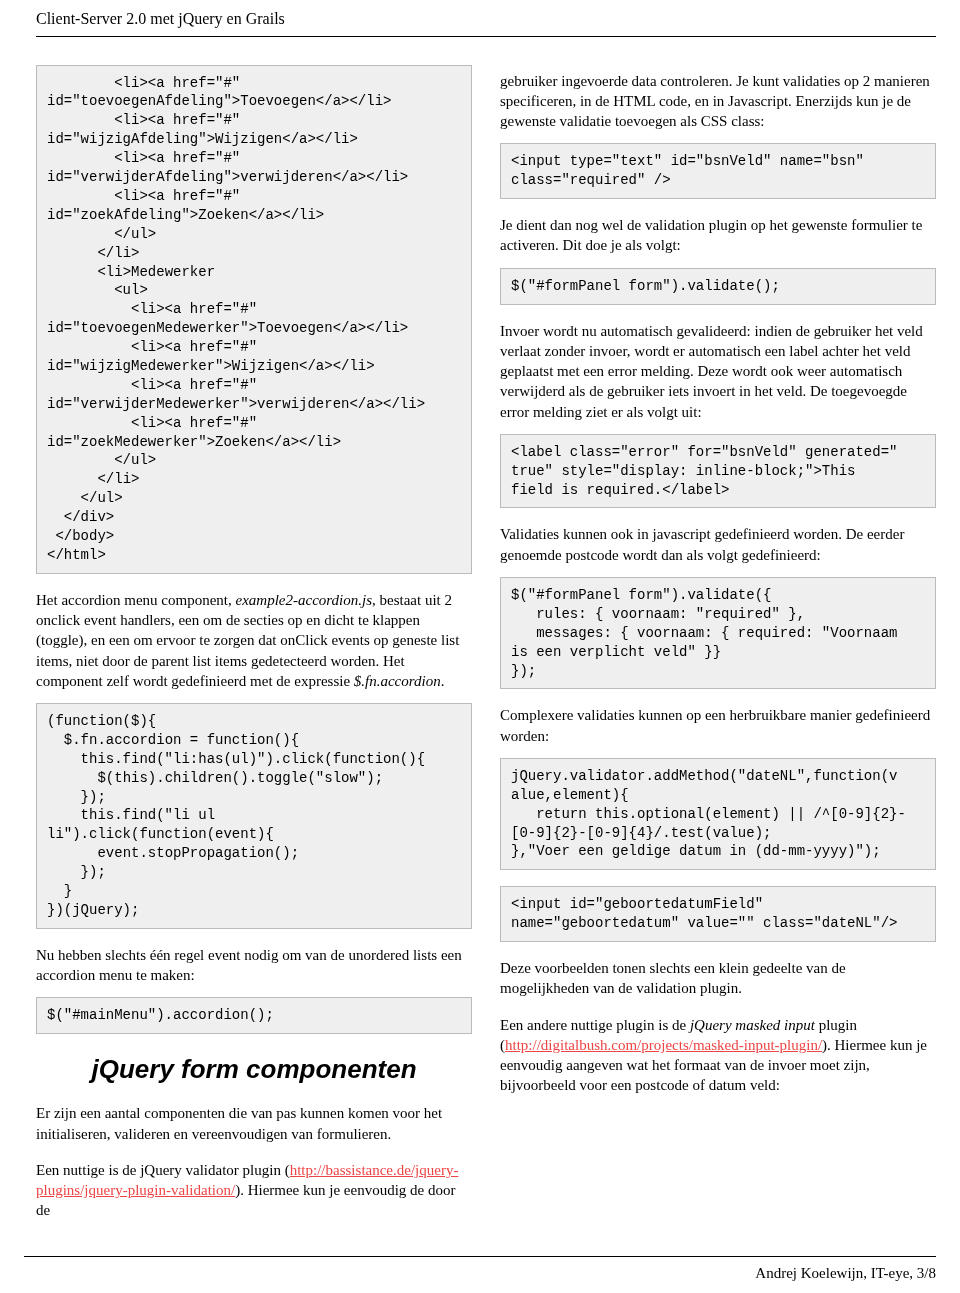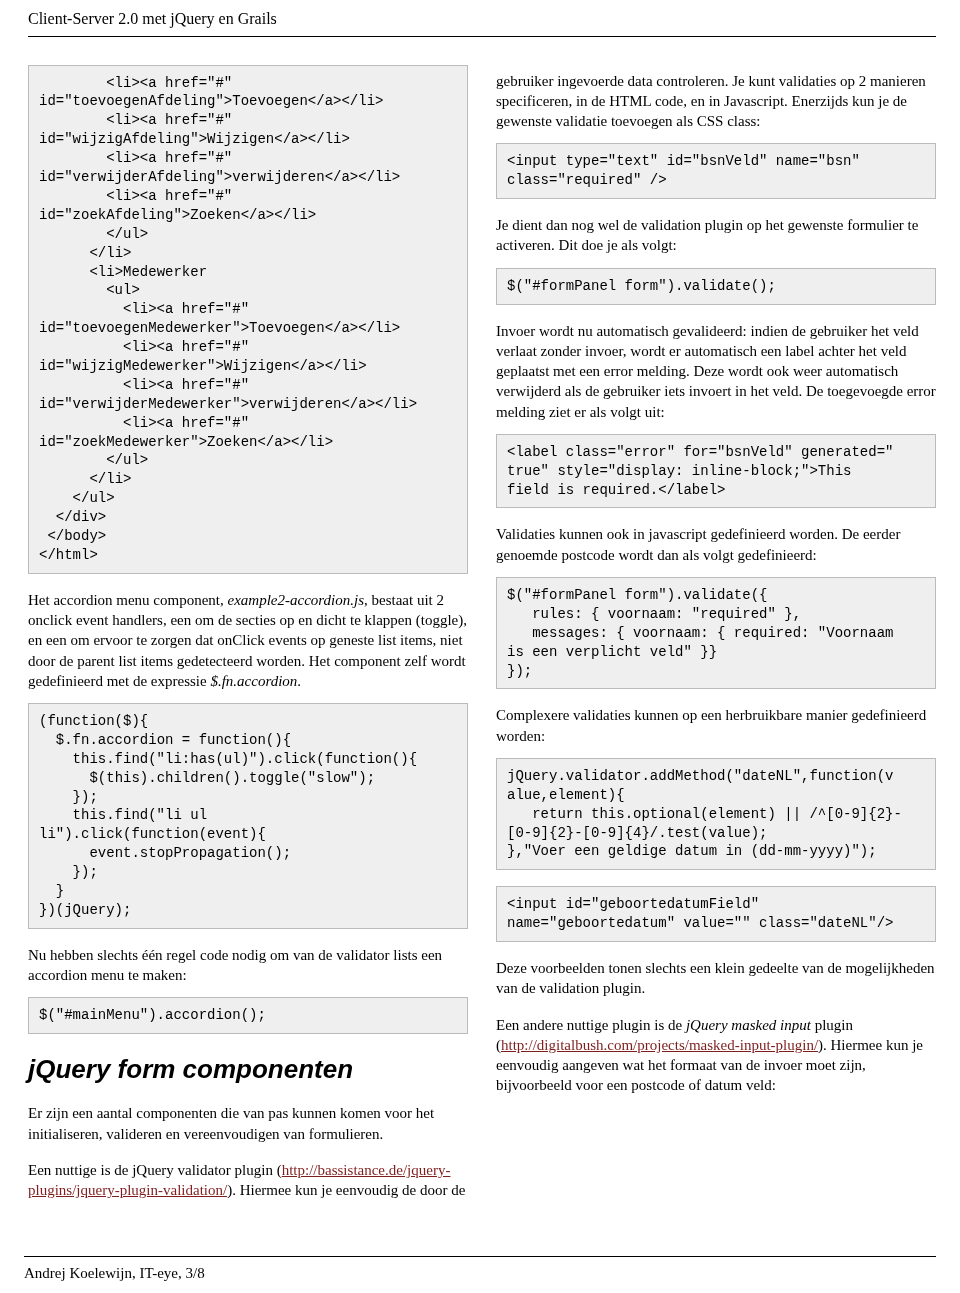--- a/index.html
+++ b/index.html
@@ -9,21 +9,21 @@
     font-family: Georgia, 'Times New Roman', serif;
     font-size: 15px;
     line-height: 1.35;
     color: #000;
     background: #fff;
   }
   .page {
     width: 960px;
     min-height: 1293px;
     box-sizing: border-box;
-    padding: 8px 24px 40px 28px;
+    padding: 8px 24px 40px 36px;
     position: relative;
   }
   .header-title {
     font-size: 16px;
     margin: 0 0 6px 0;
     color: #000;
   }
   .rule {
     border: 0;
     border-top: 1px solid #000;
@@ -50,40 +50,42 @@
     margin: 10px 0 16px 0;
     color: #000;
   }
   p.body-text {
     margin: 16px 0 12px 0;
   }
   em.italic {
     font-style: italic;
   }
   a.link {
-    color: #7f1d1d;
+    color: #ef4444;
     text-decoration: underline;
   }
   h2.section {
     font-family: Arial, Helvetica, sans-serif;
     font-style: italic;
     font-weight: bold;
     font-size: 26px;
     margin: 18px 0 14px 0;
+    text-align: center;
   }
   .footer {
     position: absolute;
     bottom: 10px;
     left: 24px;
     right: 24px;
   }
   .footer .rule {
     margin-bottom: 6px;
   }
   .footer-text {
+    text-align: right;
     font-size: 15px;
   }
 </style>
 </head>
 <body>
 
 <div class="page">
 
   <div class="header-title">Client-Server 2.0 met jQuery en Grails</div>
   <hr class="rule">
@@ -128,21 +130,21 @@
     this.find("li:has(ul)").click(function(){
       $(this).children().toggle("slow");
     });
     this.find("li ul
 li").click(function(event){
       event.stopPropagation();
     });
   }
 })(jQuery);</pre>
 
-      <p class="body-text">Nu hebben slechts één regel code nodig om van de validator lists een accordion menu te maken:</p>
+      <p class="body-text">Nu hebben slechts één regel event nodig om van de unordered lists een accordion menu te maken:</p>
 
       <pre class="code">$("#mainMenu").accordion();</pre>
 
       <h2 class="section">jQuery form componenten</h2>
 
       <p class="body-text">Er zijn een aantal componenten die van pas kunnen komen voor het initialiseren, valideren en vereenvoudigen van formulieren.</p>
 
       <p class="body-text">
         <span>Een nuttige is de jQuery validator plugin (</span><a href="#" class="link">http://bassistance.de/jquery-plugins/jquery-plugin-validation/</a><span>). Hiermee kun je eenvoudig de door de</span>
       </p>

